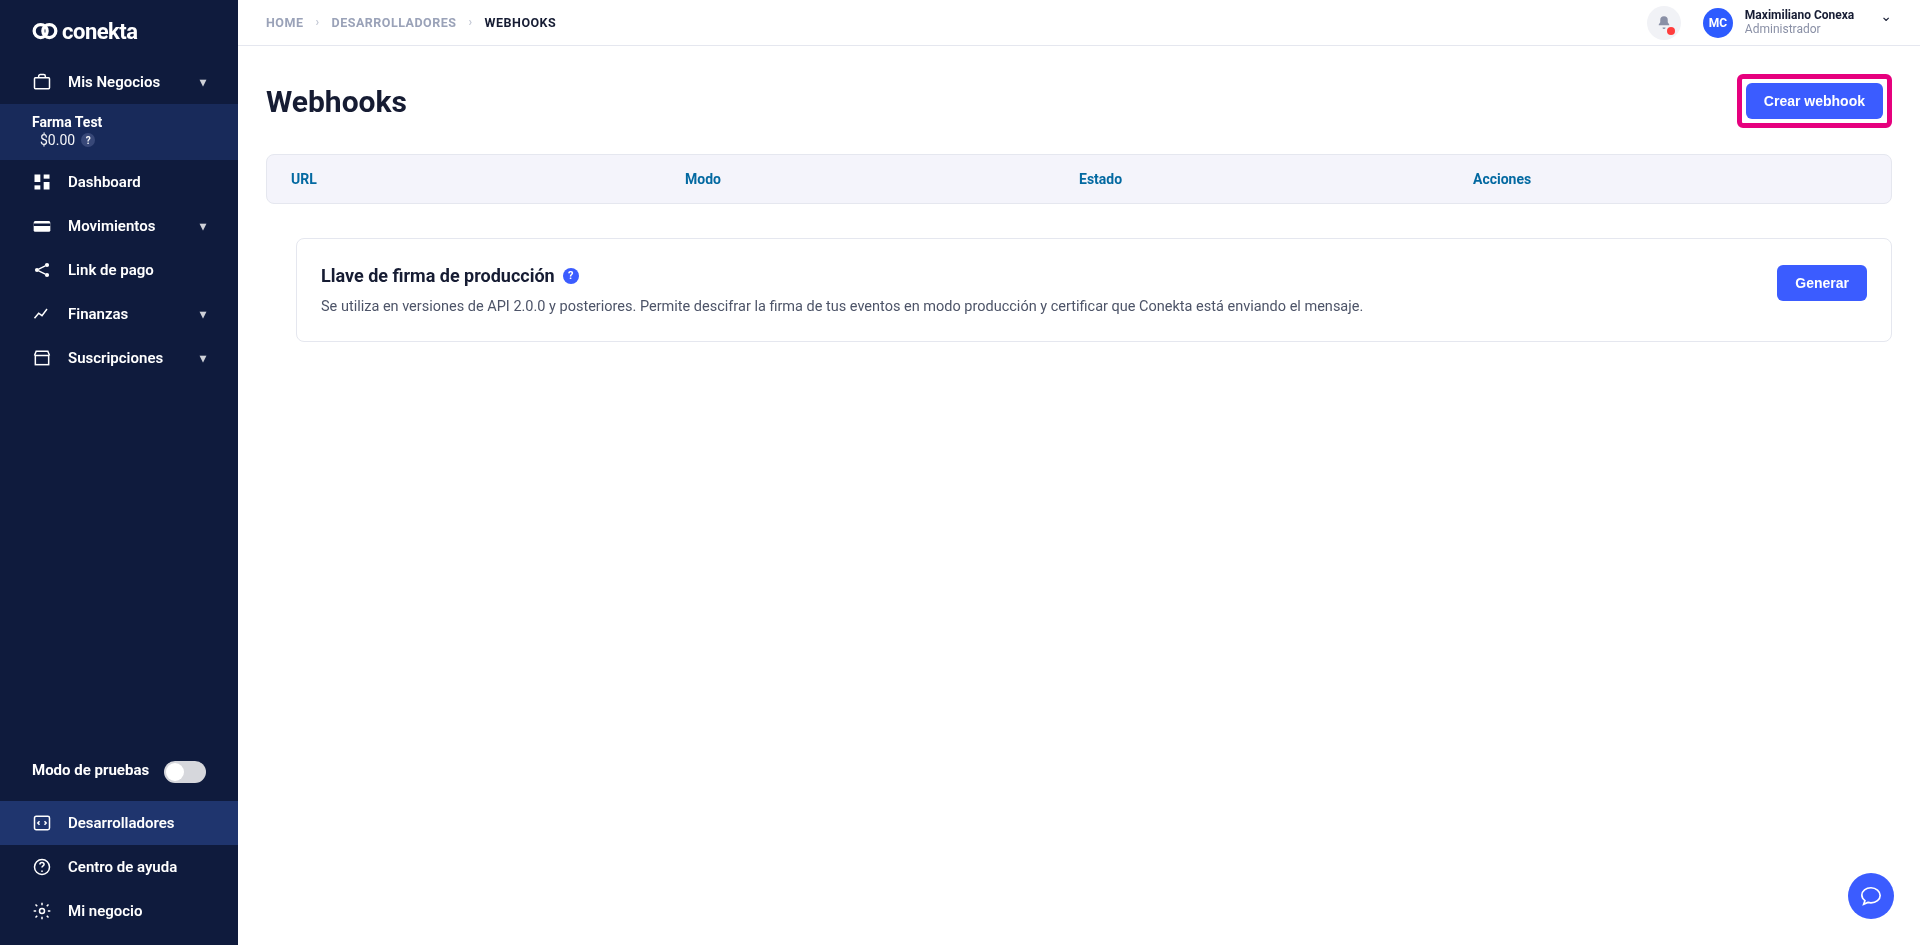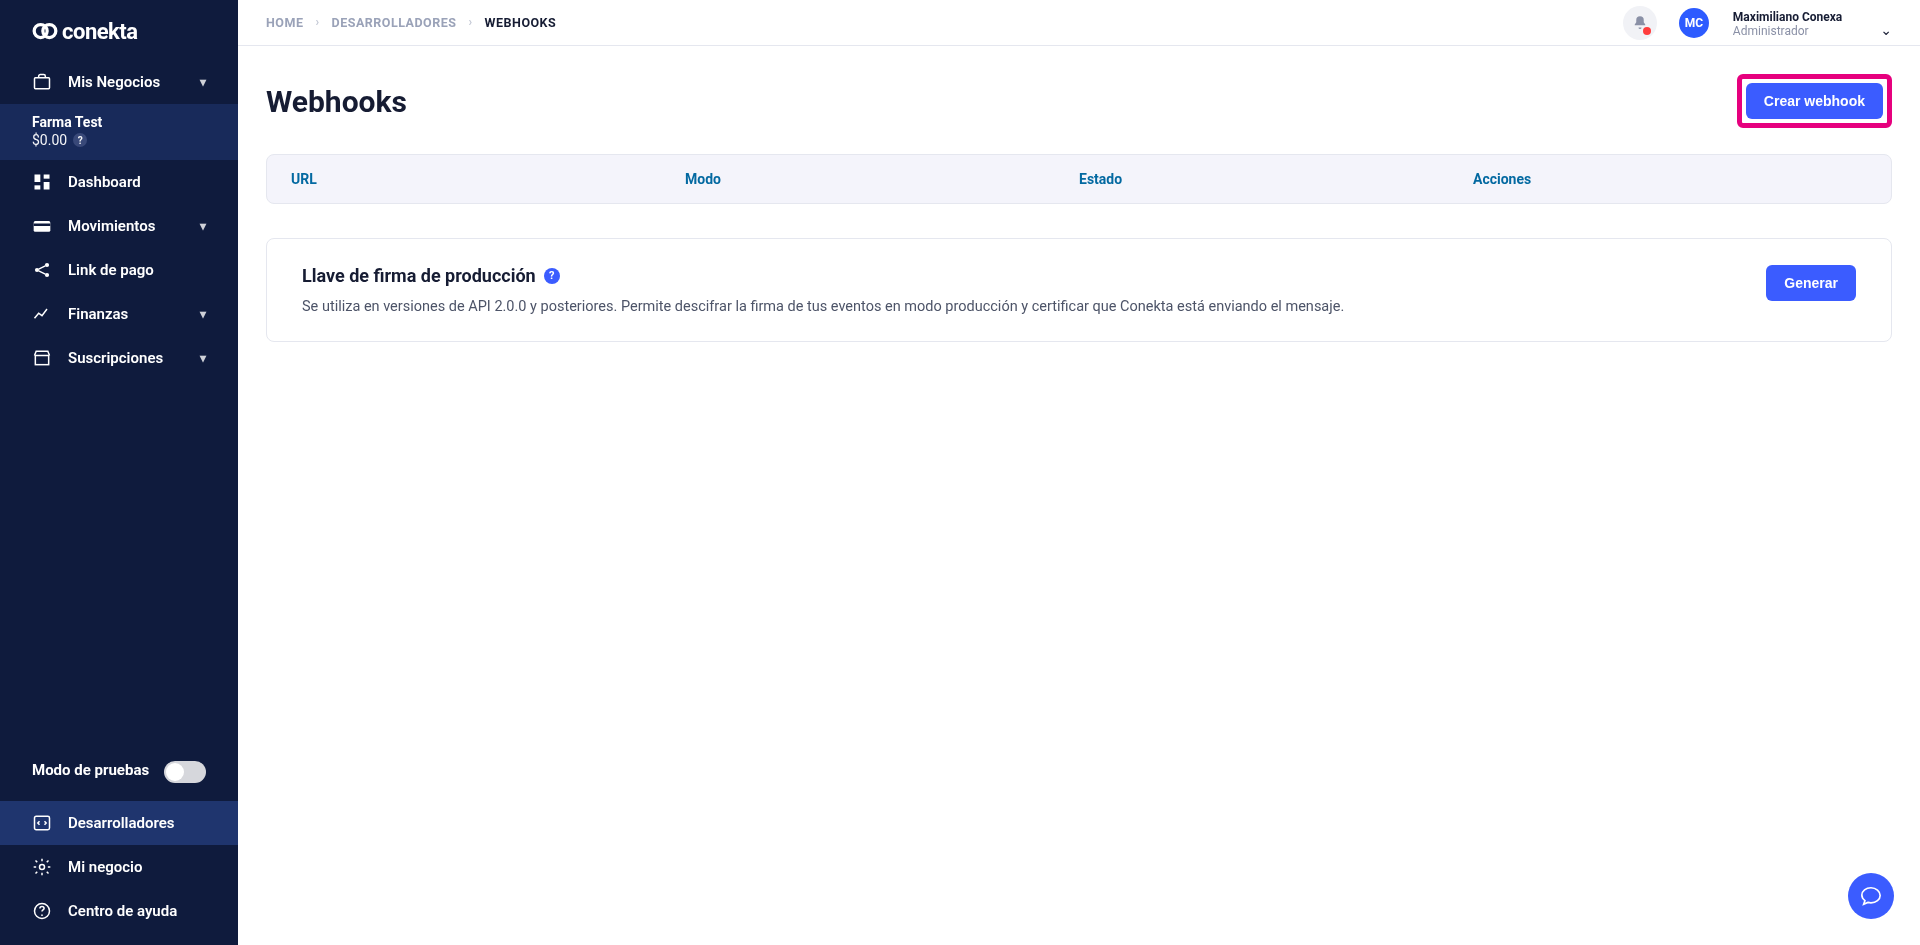--- a/index.html
+++ b/index.html
@@ -43,21 +43,21 @@
     gap: 16px;
   }
   .nav-item .chev { margin-left: auto; font-size: 12px; opacity: 0.8; }
   .nav-item svg, .nav-icon { width: 20px; height: 20px; flex-shrink: 0; }
   .account-block {
     background: #182a5a;
     padding: 10px 32px 12px;
     font-size: 14px;
   }
   .account-block .name { font-weight: 700; }
-  .account-block .balance { display:flex; align-items:center; gap:6px; margin-top:2px; opacity:0.95; font-size:14px;}
+  .account-block .balance { display:flex; align-items:center; gap:6px; margin-top:2px; opacity:0.95; font-size:14px;margin-left:8px;}
   .sidebar-bottom { padding-bottom: 12px; }
   .toggle-row {
     display: flex;
     align-items: flex-start;
     justify-content: space-between;
     padding: 12px 32px 18px;
     font-size: 15px;
     font-weight: 700;
   }
   .toggle {
@@ -88,21 +88,21 @@
   .breadcrumb .crumb-link { color: #9aa2b8; cursor:pointer; }
   .breadcrumb .crumb-current { color: #161c33; }
   .breadcrumb .sep { color: #c5cad6; font-size:12px; }
   .topbar-right { margin-left:auto; display:flex; align-items:center; gap:22px; }
   .bell {
     width:34px; height:34px; border-radius:50%; background:#f1f2f6;
     display:flex; align-items:center; justify-content:center; position:relative;
     cursor:pointer;
   }
   .bell .dot { position:absolute; bottom:5px; right:6px; width:8px; height:8px; background:#ff3d3d; border-radius:50%; }
-  .user-block { display:flex; align-items:flex-end; gap:24px; cursor:pointer; }
+  .user-block { display:flex; align-items:flex-start; gap:12px; cursor:pointer; }
   .avatar {
     width:30px; height:30px; border-radius:50%; background:#2d5bff;
     color:#fff; font-size:12px; font-weight:700;
     display:flex; align-items:center; justify-content:center;
   }
   .user-text .uname { font-size:12px; font-weight:700; color:#161c33; }
   .user-text .urole { font-size:12px; color:#8a90a6; }
   .user-block .chev { color:#161c33; font-size:14px; margin-left:14px; }
 
   .content { padding: 28px; }
@@ -130,22 +130,22 @@
   .thead {
     display:grid;
     grid-template-columns: 2fr 2fr 2fr 2fr;
     padding: 16px 24px;
     font-size:14px; font-weight:700; color:#0369a1;
   }
 
   .section-card {
     margin-top: 34px;
     border:1px solid #e5e7ef; border-radius:8px;
-    padding: 26px 35px;
-    display:flex; align-items:flex-start; gap:24px;
+    padding: 26px 24px;
+    display:flex; align-items:flex-start; gap:24px;margin-left:30px;
   }
   .section-left { flex:1; }
   .section-title {
     font-size:18px; font-weight:700; color:#161c33;
     display:flex; align-items:center; gap:8px;
   }
   .help-dot {
     width:16px; height:16px; border-radius:50%; background:#3b5cff;
     color:#fff; font-size:11px; font-weight:700;
     display:inline-flex; align-items:center; justify-content:center;
@@ -252,33 +252,33 @@
     <div class="nav-item active">
       <svg class="nav-icon" viewBox="0 0 24 24">
           <rect x="3" y="4" width="18" height="16" rx="2" class="icon-stroke"></rect>
           <path d="M9 10l-2 2 2 2M15 10l2 2-2 2" class="icon-stroke"></path>
         </svg>
       <span>Desarrolladores</span>
     </div>
 
     <div class="nav-item">
       <svg class="nav-icon" viewBox="0 0 24 24">
-          <circle cx="12" cy="12" r="3" class="icon-stroke"></circle>
-          <path d="M12 2v3M12 19v3M4.2 4.2l2.1 2.1M17.7 17.7l2.1 2.1M2 12h3M19 12h3M4.2 19.8l2.1-2.1M17.7 6.3l2.1-2.1" class="icon-stroke"></path>
-        </svg>
-      <span>Mi negocio</span>
-    </div>
-
-    <div class="nav-item">
-      <svg class="nav-icon" viewBox="0 0 24 24">
           <circle cx="12" cy="12" r="9" class="icon-stroke"></circle>
           <path d="M9.5 9a2.5 2.5 0 115 0c0 1.5-2.5 2-2.5 3.5" class="icon-stroke"></path>
           <circle cx="12" cy="17" r="1" fill="#fff"></circle>
         </svg>
       <span>Centro de ayuda</span>
+    </div>
+
+    <div class="nav-item">
+      <svg class="nav-icon" viewBox="0 0 24 24">
+          <circle cx="12" cy="12" r="3" class="icon-stroke"></circle>
+          <path d="M12 2v3M12 19v3M4.2 4.2l2.1 2.1M17.7 17.7l2.1 2.1M2 12h3M19 12h3M4.2 19.8l2.1-2.1M17.7 6.3l2.1-2.1" class="icon-stroke"></path>
+        </svg>
+      <span>Mi negocio</span>
     </div>
   </div>
 </aside>
 
 <main class="main">
 
   <div class="topbar">
     <nav class="breadcrumb">
       <span class="crumb-link">HOME</span>
       <span class="sep">›</span>

